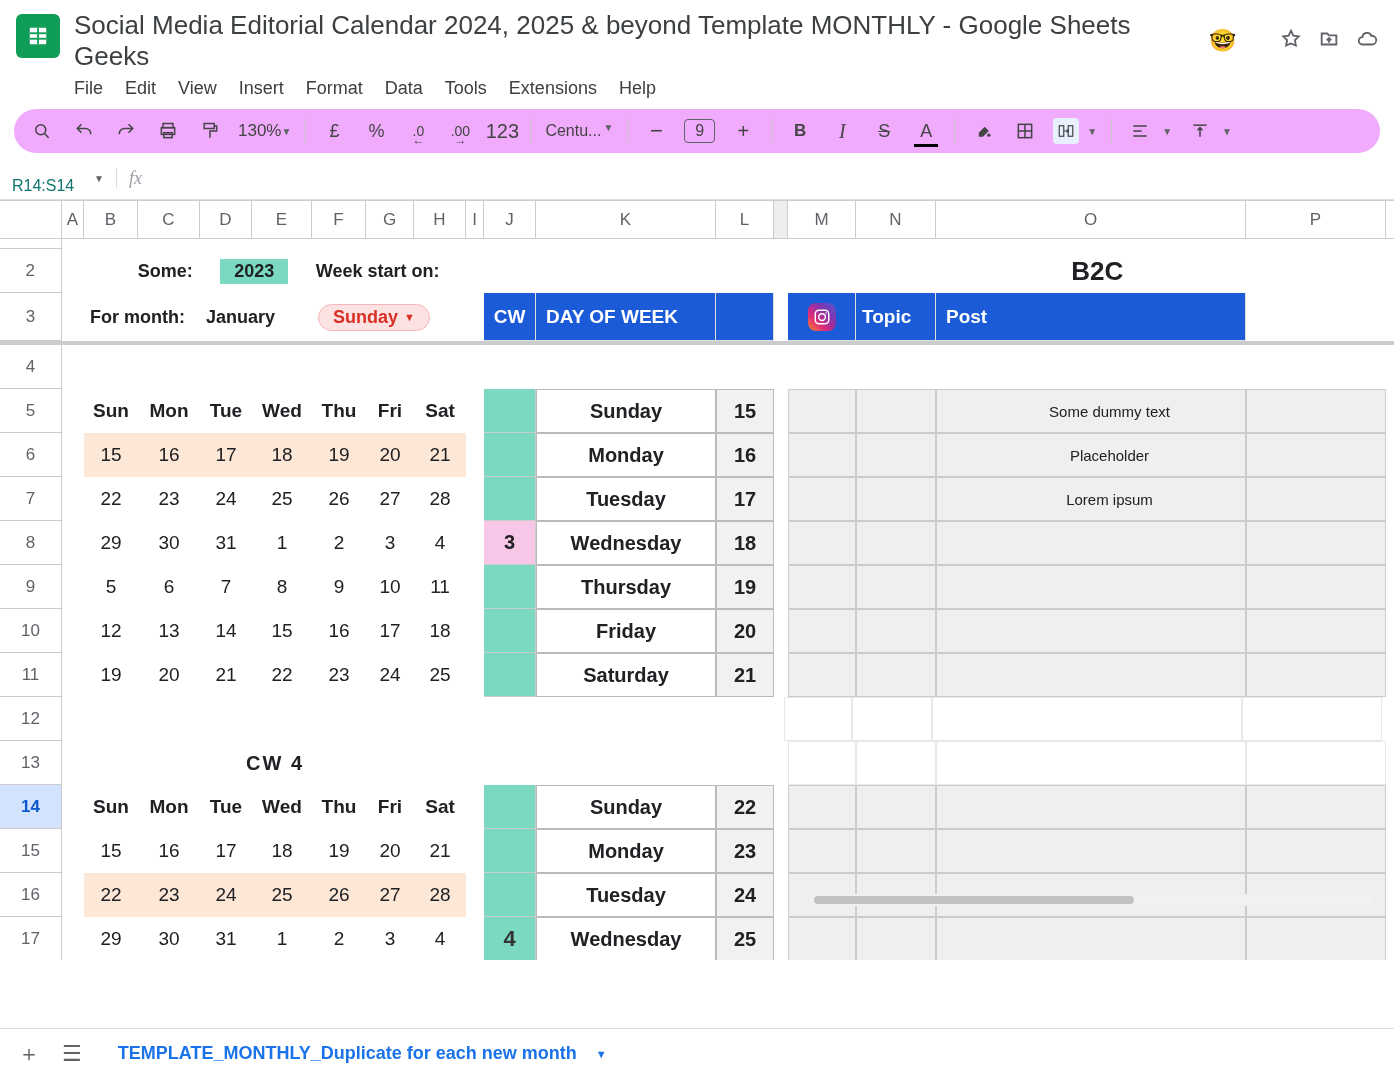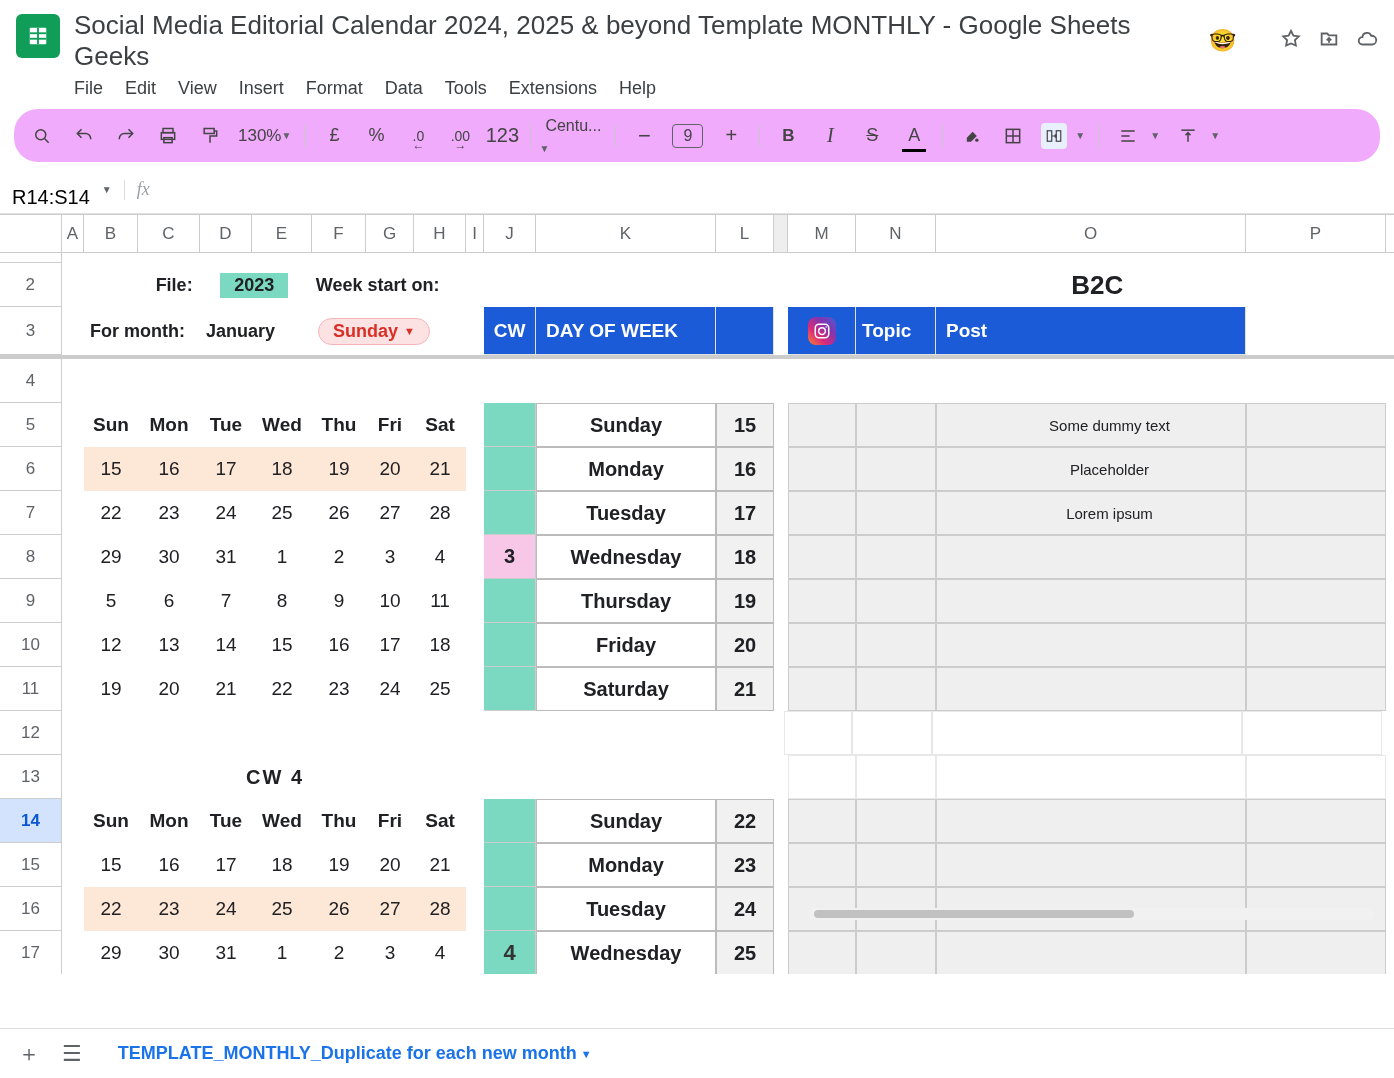--- a/index.html
+++ b/index.html
@@ -17,32 +17,32 @@
 .menu-bar { display: flex; gap: 22px; padding: 6px 0 10px 0; font-size: 18px; color: #3c4043; }
 .menu-bar span { cursor: default; }
 
 
 .toolbar-wrap { padding: 0 14px; }
 .toolbar { background: #f0abfc; border-radius: 24px; padding: 8px 14px; display: flex; align-items: center; gap: 14px; font-size: 16px; color: #444; }
 .tb-btn { width: 28px; height: 28px; display: flex; align-items: center; justify-content: center; color: #444; }
 .tb-btn svg { width: 20px; height: 20px; fill: none; stroke: #444; stroke-width: 1.8; }
 .tb-sep { width: 1px; height: 24px; background: #c7c7c7; }
 .zoom { display: flex; align-items: center; gap: 6px; font-size: 17px; }
-.fontname { display: flex; gap: 8px; flex-direction: column; }
+.fontname { display: flex; gap: 8px; }
 .fsize-box { border: 1.5px solid #5f6368; border-radius: 4px; padding: 2px 10px; font-size: 16px; }
 .tb-text-btn { font-size: 17px; font-weight: 600; }
 .strike { text-decoration: line-through; }
 .text-color-btn { position: relative; }
 .text-color-btn .underline-bar { position: absolute; bottom: -2px; left: 2px; right: 2px; height: 3px; background: #000; }
 .fill-chip { width: 26px; height: 26px; background: #e8f0fe; border-radius: 4px; display:flex; align-items:center; justify-content:center; }
 .drop-caret { font-size: 10px; color: #5f6368; margin-left: -6px; }
 
 
 .fx-row { display: flex; align-items: center; padding: 8px 12px 4px 12px; gap: 12px; border-bottom: 1px solid #e0e0e0; }
-.name-box { font-size: 20px; color: #000000; min-width: 70px; margin-top: 16px; }
+.name-box { font-size: 16px; color: #0f766e; min-width: 70px; margin-top: 16px; }
 .fx-caret { color: #5f6368; font-size: 10px; }
 .fx-sep { width: 1px; height: 20px; background: #dadce0; }
 .fx-sym { font-style: italic; font-family: "Times New Roman", serif; color: #9aa0a6; font-size: 18px; }
 
 
 .grid-area { position: relative; height: 760px; overflow: hidden; border-top: 1px solid #ccc; }
 .colhdr-row { display: flex; height: 38px; border-bottom: 1px solid #ccc; }
 .corner { width: 62px; border-right: 1px solid #ccc; background: #fff; }
 .colhdr { border-right: 1px solid #ccc; display: flex; align-items: center; justify-content: center; font-size: 17px; color: #5f6368; background: #fff; }
 .body-row { display: flex; }
@@ -81,21 +81,21 @@
 
 
 .wA{width:22px}.wB{width:54px}.wC{width:62px}.wD{width:52px}.wE{width:60px}.wF{width:54px}.wG{width:48px}.wH{width:52px}.wI{width:18px}.wJ{width:52px}.wK{width:180px}.wL{width:58px}.wGap{width:14px}.wM{width:68px}.wN{width:80px}.wO{width:310px}.wP{width:140px}
 
 .rowH { height: 44px; }
 .rowH2 { height: 48px; }
 
 
 .bottom-bar { position: absolute; bottom: 0; left: 0; right: 0; height: 50px; border-top: 1px solid #dadce0; display: flex; align-items: center; padding: 0 18px; gap: 22px; background: #fff; }
 .bb-btn { font-size: 22px; color: #5f6368; }
-.sheet-tab { color: #1a73e8; font-weight: 600; font-size: 18px; display: flex; align-items: center; gap: 4px; padding: 6px 14px; }
+.sheet-tab { color: #1a73e8; font-weight: 600; font-size: 18px; display: flex; align-items: center; gap: 19px; padding: 6px 14px; }
 .sheet-tab .caret { font-size: 11px; }
 
 .hscroll { position:absolute; left: 810px; right: 20px; bottom: 54px; height: 12px; background: #f1f1f1; border-radius: 6px; }
 .hscroll .thumb { position:absolute; left:4px; top:2px; height:8px; width: 320px; background:#c1c1c1; border-radius:4px; }
 </style>
 </head>
 <body>
 
 <div class="header">
   <div class="logo-box">
@@ -276,21 +276,21 @@
     <div class="colhdr wP">P</div>
   </div>
 
   <div class="body-row sliver">
       <div class="rowhdr"></div>
     </div>
 
   <div class="body-row rowH">
     <div class="rowhdr">2</div>
     <div class="cell noborder wA"></div>
-    <div class="cell noborder" style="width:116px;justify-content:flex-end;font-weight:700;font-family:'Century Gothic',Arial">File:</div>
+    <div class="cell noborder" style="width:116px;justify-content:flex-end;font-weight:700;font-family:'Century Gothic',Arial">Some:</div>
     <div class="cell noborder" style="width:112px">
         <span class="year-chip">2023</span>
       </div>
     <div class="cell noborder" style="width:172px;font-weight:700;font-family:'Century Gothic',Arial;justify-content:flex-start">Week start on:</div>
     <div class="cell noborder wI"></div>
     <div class="cell noborder wJ"></div>
     <div class="cell noborder wK"></div>
     <div class="cell noborder wL"></div>
     <div class="cell noborder wGap divider-gap"></div>
     <div class="cell noborder" style="width:598px">

